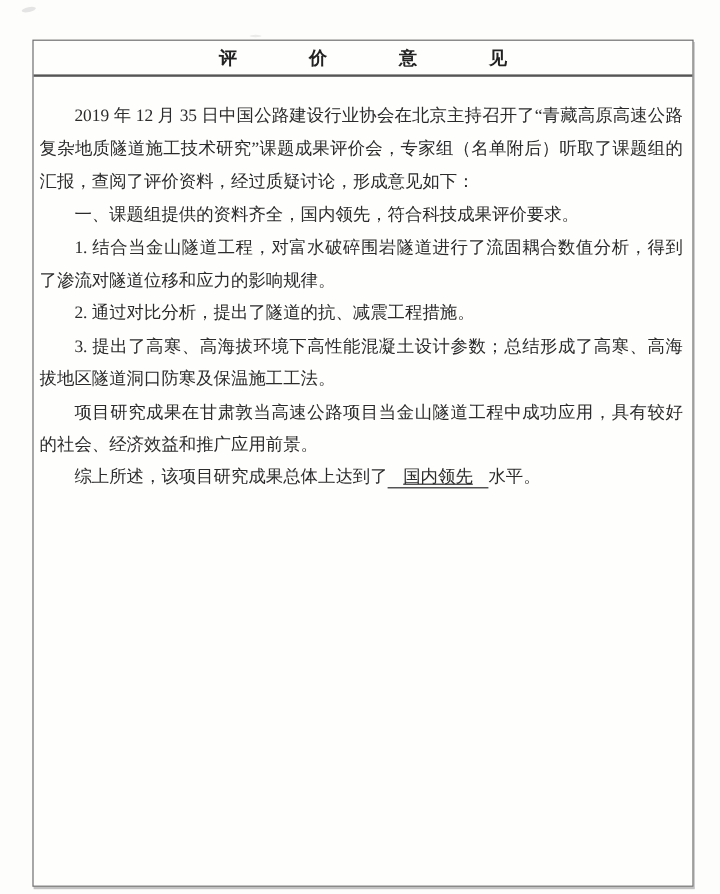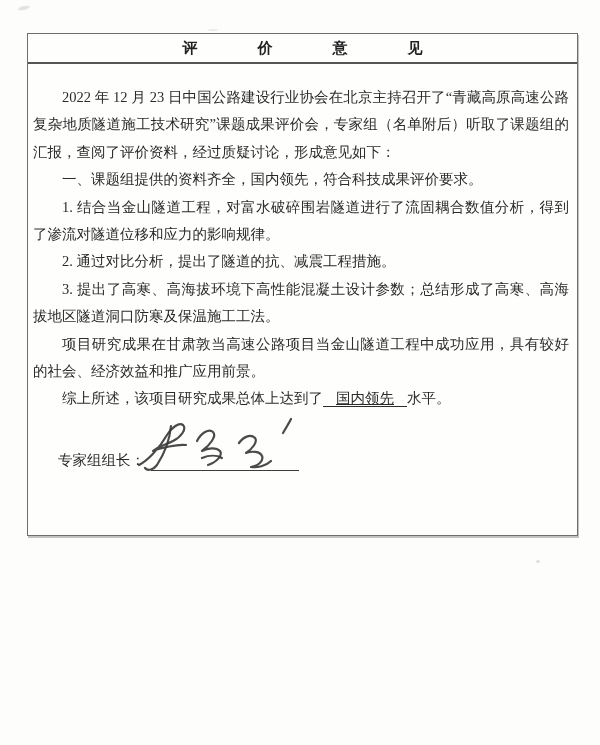--- a/index.html
+++ b/index.html
@@ -25,21 +25,21 @@
   .artifact-1 { left: 18px; top: 6px; width: 12px; height: 4px; transform: rotate(-12deg); }
   .artifact-2 { left: 208px; top: 29px; width: 10px; height: 2px; opacity: 0.18; }
   .artifact-3 { left: 536px; top: 560px; width: 4px; height: 3px; opacity: 0.3; }
   .artifact-4 { left: 470px; top: 466px; width: 8px; height: 2px; opacity: 0.12; }
 
   .doc-frame {
     position: absolute;
     left: 27px;
     top: 33px;
     width: 551px;
-    height: 503px;
+    height: 706px;
     border: 1.5px solid #6e6e6e;
     box-shadow: 1px 2px 0 #c2c2c2;
     background: #fefefd;
     box-sizing: border-box;
   }
 
   .doc-header {
     height: 28px;
     border-bottom: 2px solid #555555;
     display: flex;
@@ -123,37 +123,25 @@
 <div class="scan-artifact artifact-3"></div>
 <div class="scan-artifact artifact-4"></div>
 
 <div class="doc-frame">
 
   <div class="doc-header">
     <span class="doc-title">评价意见</span>
   </div>
 
   <div class="doc-body">
-    <p>2022 年 12 月 23 日中国公路建设行业协会在北京主持召开了“青藏高原高速公路复杂地质隧道施工技术研究”课题成果评价会，专家组（名单附后）听取了课题组的汇报，查阅了评价资料，经过质疑讨论，形成意见如下：</p>
+    <p>2019 年 12 月 35 日中国公路建设行业协会在北京主持召开了“青藏高原高速公路复杂地质隧道施工技术研究”课题成果评价会，专家组（名单附后）听取了课题组的汇报，查阅了评价资料，经过质疑讨论，形成意见如下：</p>
     <p>一、课题组提供的资料齐全，国内领先，符合科技成果评价要求。</p>
     <p>1. 结合当金山隧道工程，对富水破碎围岩隧道进行了流固耦合数值分析，得到了渗流对隧道位移和应力的影响规律。</p>
     <p>2. 通过对比分析，提出了隧道的抗、减震工程措施。</p>
     <p>3. 提出了高寒、高海拔环境下高性能混凝土设计参数；总结形成了高寒、高海拔地区隧道洞口防寒及保温施工工法。</p>
     <p>项目研究成果在甘肃敦当高速公路项目当金山隧道工程中成功应用，具有较好的社会、经济效益和推广应用前景。</p>
 
     <p><span>综上所述，该项目研究成果总体上达到了</span><span class="rating-underline">国内领先</span><span>水平。</span></p>
 
-    <div class="sig-row">
-      <span class="sig-label">专家组组长：</span>
-      <span class="sig-line"></span>
-      <svg class="sig-svg" viewBox="0 0 168 60" aria-hidden="true">
-        <path d="M6,48 C14,44 26,32 34,18 C38,11 46,5 50,8 C54,12 48,20 40,24 C32,28 24,30 20,34 C28,31 44,27 53,28"></path>
-        <path d="M38,9 C37,20 33,34 24,48 C21,52 15,55 12,51"></path>
-        <path d="M64,24 C68,16 76,11 80,15 C84,19 77,28 69,34 C75,31 83,30 87,34 C90,38 84,45 75,48"></path>
-        <path d="M69,41 C76,38 84,38 89,41"></path>
-        <path d="M106,26 C111,19 118,17 122,21 C125,25 119,32 113,36 C119,34 127,34 129,39 C131,44 125,49 118,50 C124,51 133,49 138,44"></path>
-        <path d="M150,16 C153,11 156,6 158,2"></path>
-      </svg>
-    </div>
 
   </div>
 
 </div>
 
 </body></html>

